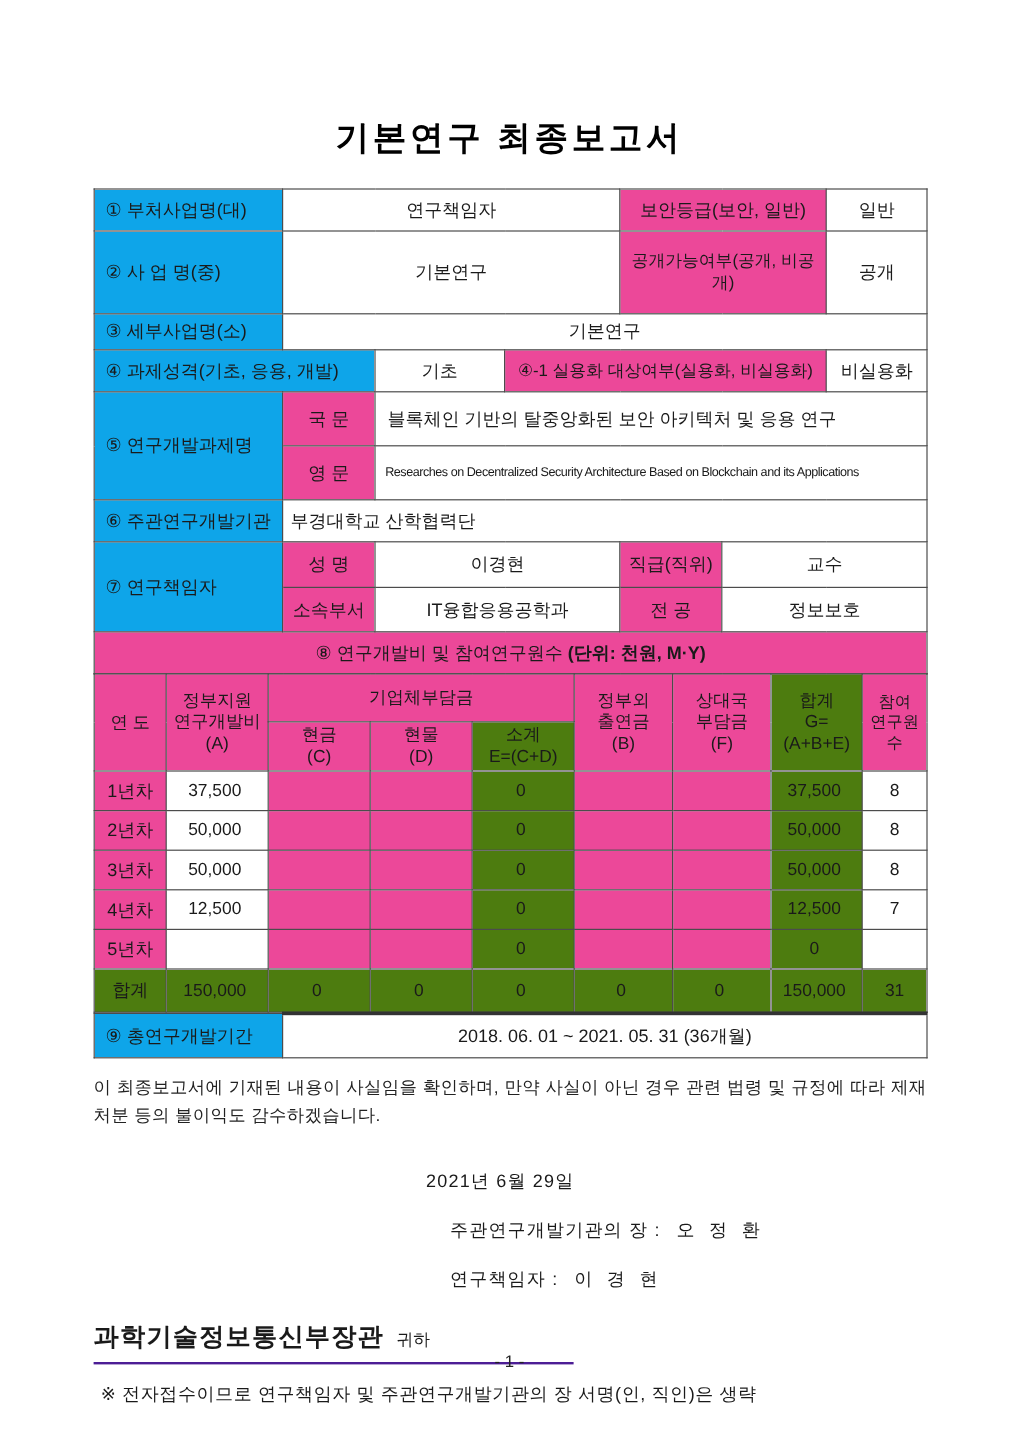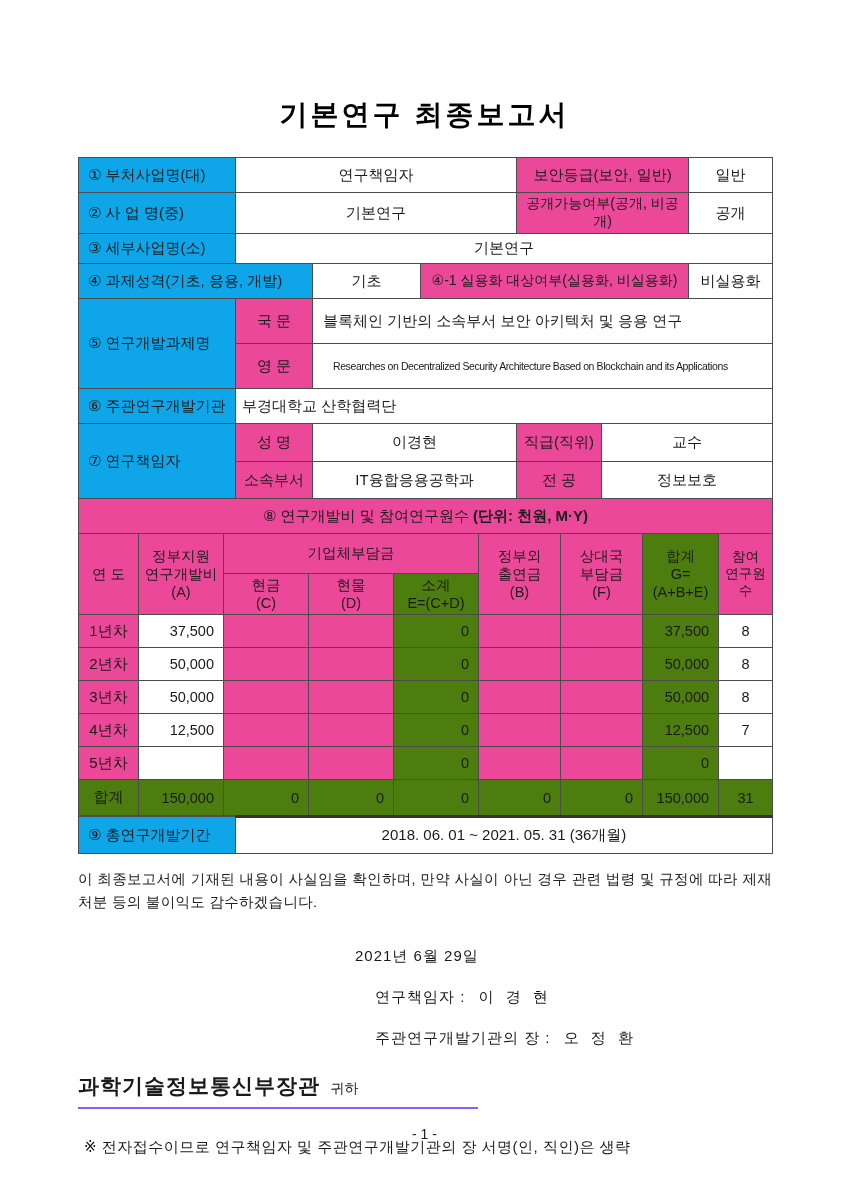--- a/index.html
+++ b/index.html
@@ -15,46 +15,46 @@
 
   .content { position:absolute; left:78px; top:157px; width:694px; }
 
   table { border-collapse:collapse; table-layout:fixed; width:694px; }
   td { border:1px solid #4c4c4c; font-size:15px; text-align:center; vertical-align:middle;
        padding:2px 5px; overflow:hidden; color:#1a1a1a; }
   .gray   { background:#ec4899; }
   .orange { background:#4d7c0f; }
   .lbl    { text-align:left; padding-left:9px; background:#0ea5e9; }
   .left   { text-align:left; padding-left:10px; }
-  .right  { text-align:right; padding-right:9px; }
+  .right  { padding-right:9px; }
   .pre    { white-space:pre-line; line-height:1.25; }
-  .eng    { font-size:10.5px; letter-spacing:-0.4px; padding-left:20px; padding-right:2px; }
+  .eng    { font-size:10.5px; letter-spacing:-0.4px; padding-left:8px; padding-right:2px; }
 
   tr.h35 td { height:35px; }
   tr.h30 td { height:30px; }
   tr.h45 td { height:45px; }
   tr.h38 td { height:38px; }
   tr.h33 td { height:33px; }
   tr.h36 td { height:36px; }
   tr.h37 td { height:37px; }
   tr.bh  td { height:40px; font-size:14.5px; }
   tr.bh2 td { height:40px; font-size:14.5px; }
   .stack { margin-top:-1px; }
   .thick-top { border-top:3px solid #333; }
   .num { font-size:14.5px; }
 
   .decl { margin-top:14px; width:694px; font-size:14.5px; line-height:1.55;
           text-align:justify; letter-spacing:0.3px; color:#222; }
   .date-line { margin-top:34px; margin-left:277px; font-size:15px; letter-spacing:1px; }
   .sig-line  { margin-top:22px; margin-left:297px; font-size:15px; letter-spacing:1px; }
   .sig-name  { letter-spacing:4px; margin-left:8px; }
-  .addressee { margin-top:24px; width:400px; border-bottom:2px solid #8b5cf6; padding-bottom:7px; }
+  .addressee { margin-top:24px; width:400px; border-bottom:2px solid #4c1d95; padding-bottom:7px; }
   .addressee .big { font-size:21px; font-weight:bold; letter-spacing:1px; }
   .addressee .small { font-size:14px; margin-left:6px; }
-  .footnote { margin-top:29px; margin-left:6px; font-size:15px; letter-spacing:0.5px; }
+  .footnote { margin-top:16px; margin-left:6px; font-size:15px; letter-spacing:0.5px; }
   .page-num { position:absolute; bottom:58px; left:0; width:849px; text-align:center;
               font-size:14px; color:#222; }
 </style>
 </head>
 <body>
 
 <div class="page">
 
 
   <div class="doc-title">기본연구 최종보고서</div>
@@ -74,37 +74,37 @@
       <tbody>
           <tr class="h35">
         <td class="lbl">① 부처사업명(대)</td>
         <td colspan="3">연구책임자</td>
         <td colspan="2" class="gray">보안등급(보안, 일반)</td>
         <td>일반</td>
       </tr>
       <tr class="h35">
         <td class="lbl">② 사 업 명(중)</td>
         <td colspan="3">기본연구</td>
-        <td colspan="2" class="gray" style="font-size:14px;padding:2px 1px;">공개가능여부(공개, 비공개)</td>
+        <td colspan="2" class="gray" style="font-size:14px;padding:16px 1px;">공개가능여부(공개, 비공개)</td>
         <td>공개</td>
       </tr>
       <tr class="h30">
         <td class="lbl">③ 세부사업명(소)</td>
         <td colspan="6">기본연구</td>
       </tr>
       <tr class="h35">
         <td colspan="2" class="lbl">④ 과제성격(기초, 응용, 개발)</td>
         <td>기초</td>
         <td colspan="3" class="gray" style="font-size:14px;padding:2px 1px;">④-1 실용화 대상여부(실용화, 비실용화)</td>
         <td>비실용화</td>
       </tr>
       <tr class="h45">
         <td rowspan="2" class="lbl">⑤ 연구개발과제명</td>
         <td class="gray">국 문</td>
-        <td colspan="5" class="left">블록체인 기반의 소속부서 보안 아키텍처 및 응용 연구</td>
+        <td colspan="5" class="left">블록체인 기반의 탈중앙화된 보안 아키텍처 및 응용 연구</td>
       </tr>
       <tr class="h45">
         <td class="gray">영 문</td>
         <td colspan="5" class="left eng">Researches on Decentralized Security Architecture Based on Blockchain and its Applications</td>
       </tr>
       <tr class="h35">
         <td class="lbl">⑥ 주관연구개발기관</td>
         <td colspan="6" class="left" style="padding-left:6px;">부경대학교 산학협력단</td>
       </tr>
       <tr class="h38">
@@ -248,27 +248,27 @@
         <td class="thick-top">2018. 06. 01 ~ 2021. 05. 31 (36개월)</td>
       </tr>
     </tbody>
       </table>
 
     <div class="decl">이 최종보고서에 기재된 내용이 사실임을 확인하며, 만약 사실이 아닌 경우 관련 법령 및 규정에 따라 제재 처분 등의 불이익도 감수하겠습니다.</div>
 
     <div class="date-line">2021년   6월   29일</div>
 
     <div class="sig-line">
+      <span>주관연구개발기관의 장 :</span>
+      <span class="sig-name">오 정 환</span>
+    </div>
+
+    <div class="sig-line">
       <span>연구책임자 :</span>
       <span class="sig-name">이 경 현</span>
-    </div>
-
-    <div class="sig-line">
-      <span>주관연구개발기관의 장 :</span>
-      <span class="sig-name">오 정 환</span>
     </div>
 
     <div class="addressee">
       <span class="big">과학기술정보통신부장관</span>
       <span class="small">귀하</span>
     </div>
 
     <div class="footnote">※ 전자접수이므로 연구책임자 및 주관연구개발기관의 장 서명(인, 직인)은 생략</div>
 
   </div>

